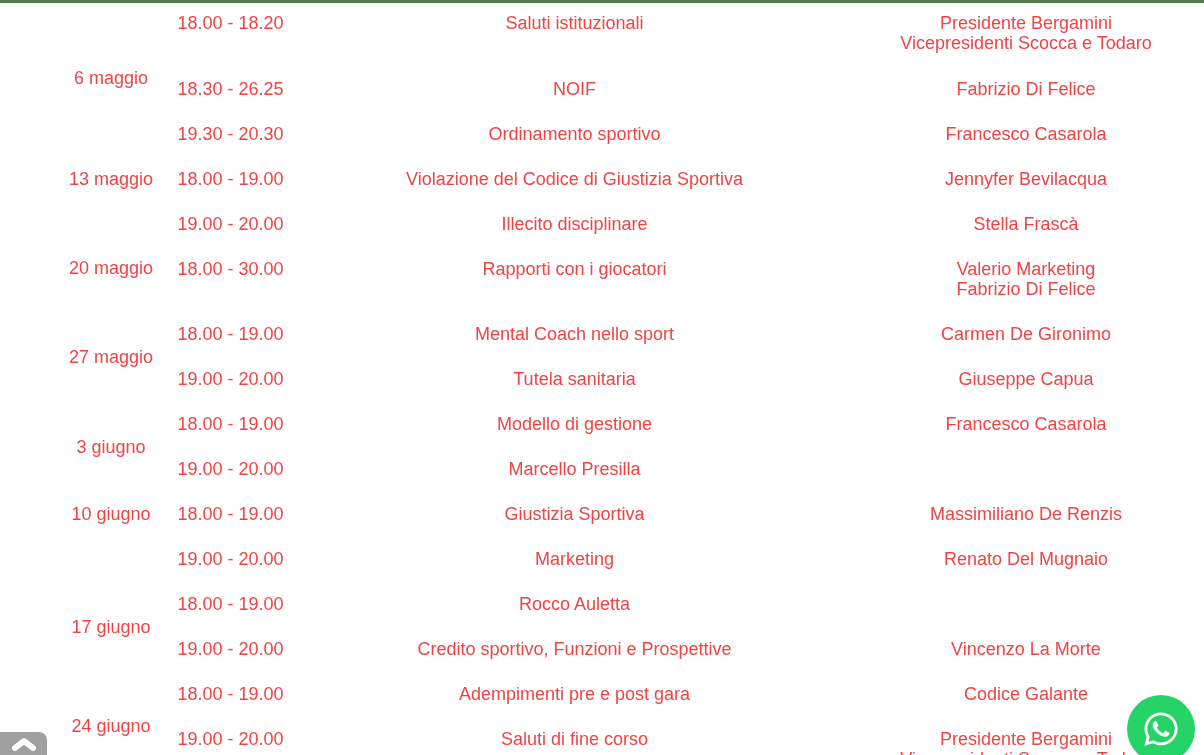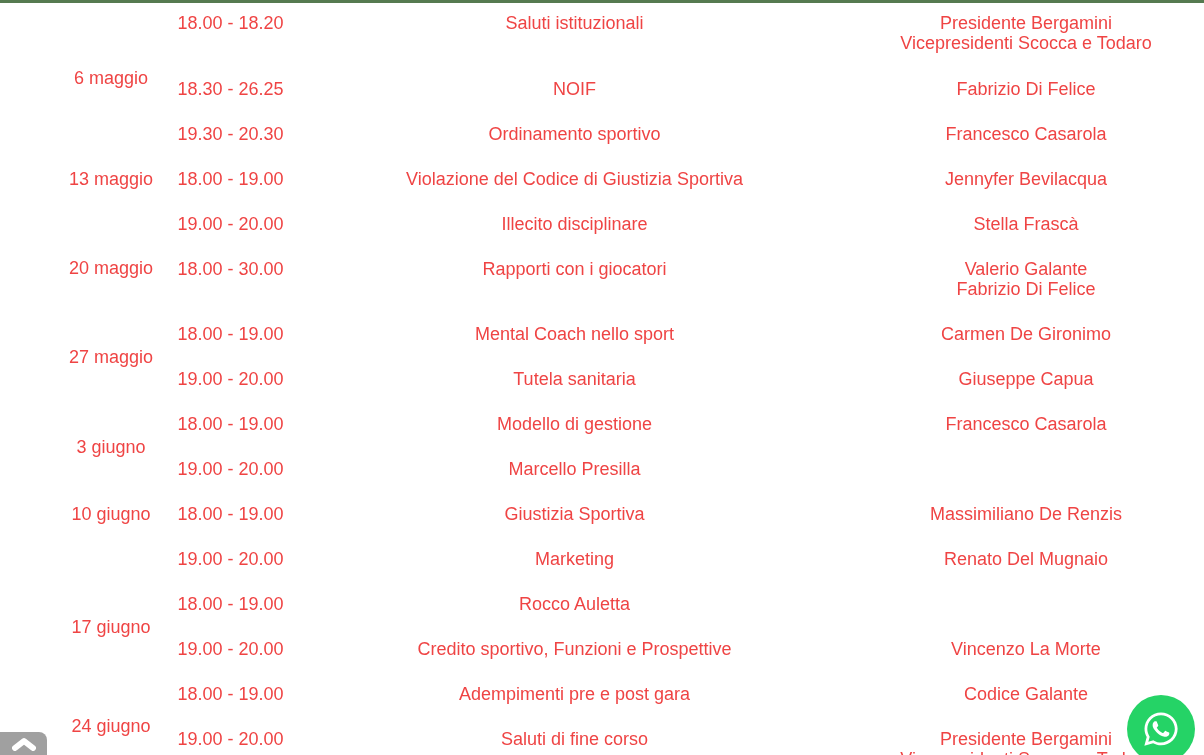--- a/index.html
+++ b/index.html
@@ -85,21 +85,21 @@
       <div class="cell">
         <span>Stella Frascà</span>
       </div>
     </div>
 
     <div class="row h65">
       <div class="cell"></div>
       <div class="cell">18.00 - 30.00</div>
       <div class="cell">Rapporti con i giocatori</div>
       <div class="cell">
-        <span>Valerio Galante</span>
+        <span>Valerio Marketing</span>
         <span>Fabrizio Di Felice</span>
       </div>
     </div>
 
     <div class="row h45">
       <div class="cell"></div>
       <div class="cell">18.00 - 19.00</div>
       <div class="cell">Mental Coach nello sport</div>
       <div class="cell">
         <span>Carmen De Gironimo</span>

